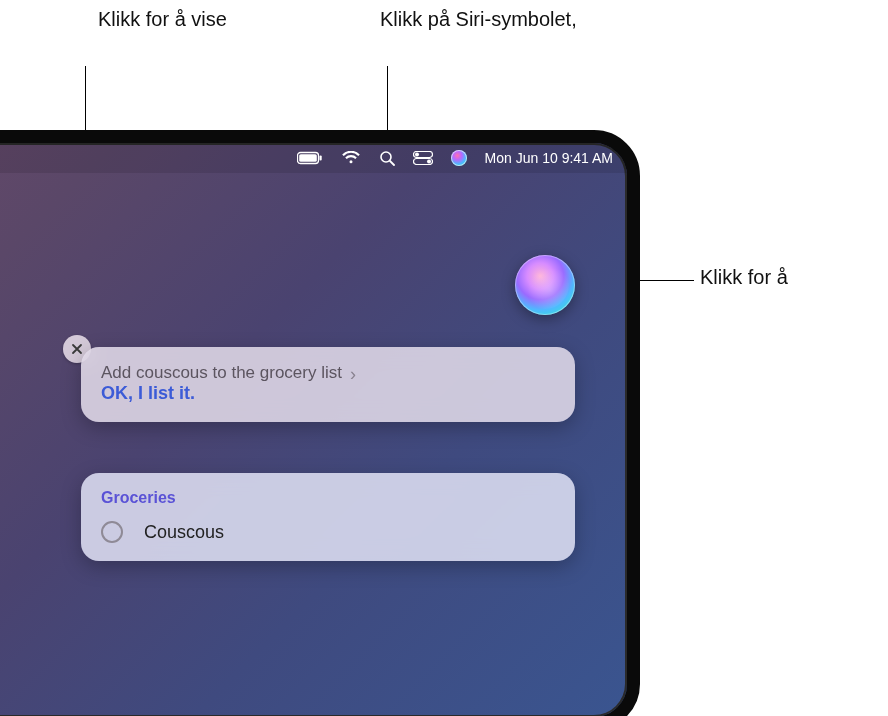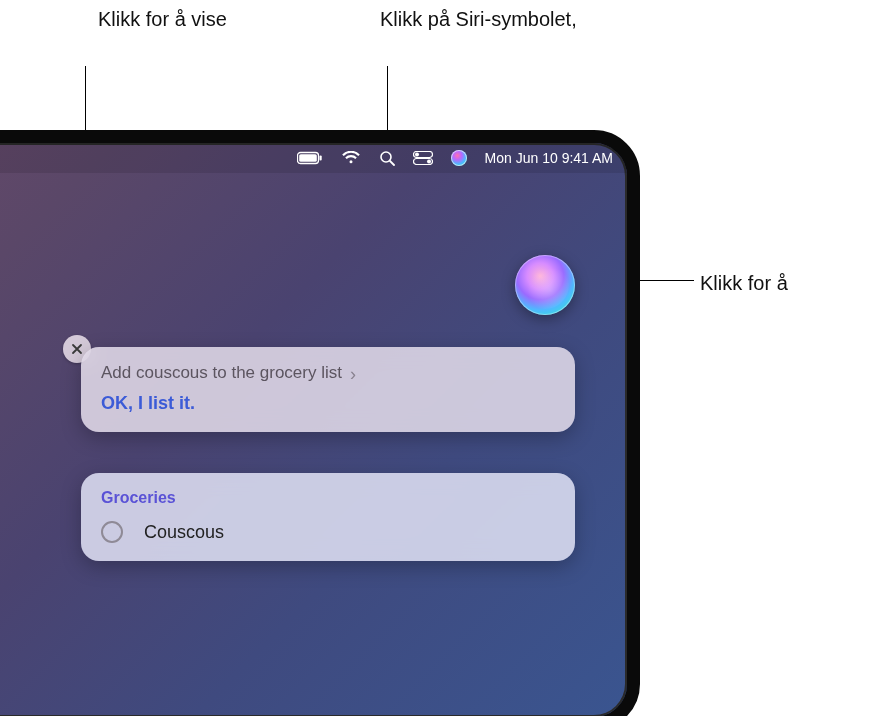--- a/index.html
+++ b/index.html
@@ -109,21 +109,20 @@
   }
   .card.top { top: 174px; }
   .card.bottom { top: 300px; background: rgba(225,226,244,0.86); }
 
   .request-line {
     display: flex;
     align-items: flex-end;
     gap: 8px;
     color: #5c5560;
     font-size: 17px;
-    margin-bottom: 10px;
   }
   .chevron {
     color: #8a8390;
     font-size: 18px;
     line-height: 1;
   }
   .response-line {
     color: #3c5bd7;
     font-weight: 600;
     font-size: 18px;
@@ -157,21 +156,21 @@
 <div class="callout" style="left:74px; top:6px;margin-left:24px;">
   <div>Klikk for å vise</div>
 </div>
 <div class="callout-line" style="left:85px; top:66px; width:1px; height:254px;"></div>
 
 <div class="callout" style="left:380px; top:6px;">
   <div>Klikk på Siri-symbolet,</div>
 </div>
 <div class="callout-line" style="left:387px; top:66px; width:1px; height:84px;"></div>
 
-<div class="callout" style="left:700px; top:270px;">
+<div class="callout" style="left:700px; top:264px;">
   <div>Klikk for å</div>
 </div>
 <div class="callout-line" style="left:588px; top:280px; width:106px; height:1px;"></div>
 
 <div class="device-frame">
 
   <div class="menubar">
     <span class="icon">
       <svg width="26" height="14" viewBox="0 0 26 14">
           <rect x="0.5" y="1.5" width="21" height="11" rx="3" fill="none" stroke="#fff" stroke-width="1.3"></rect>

